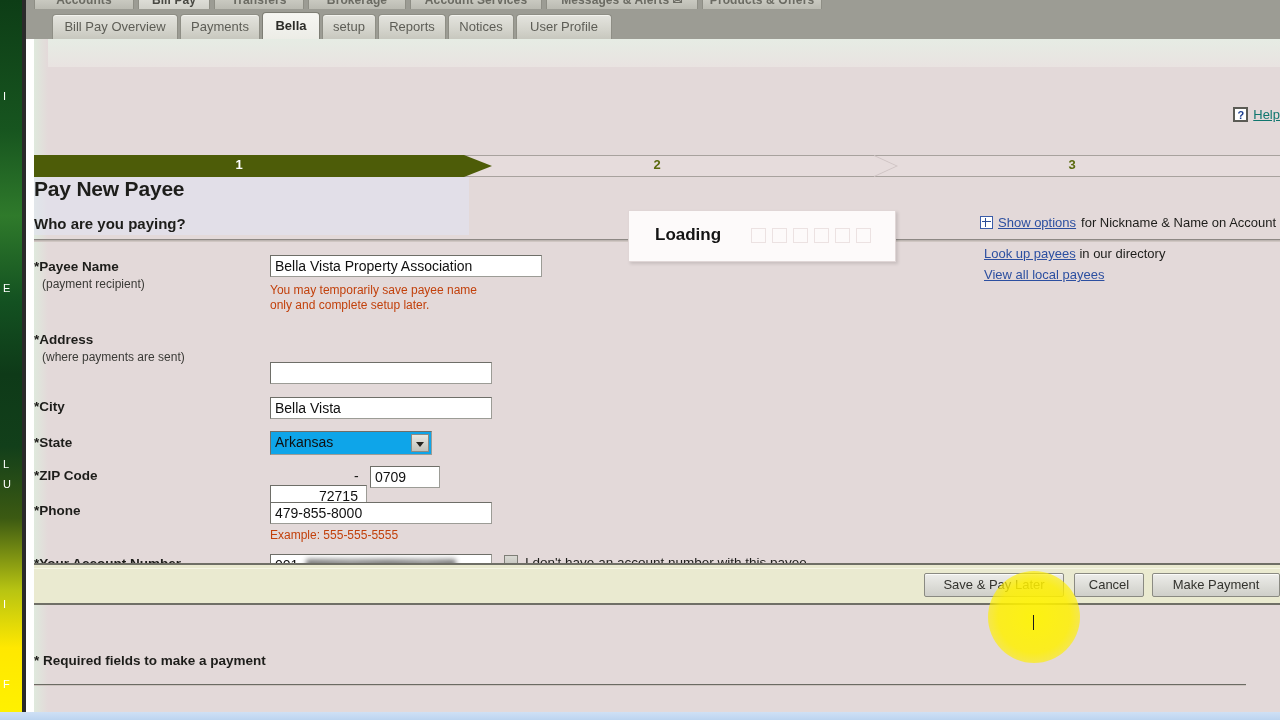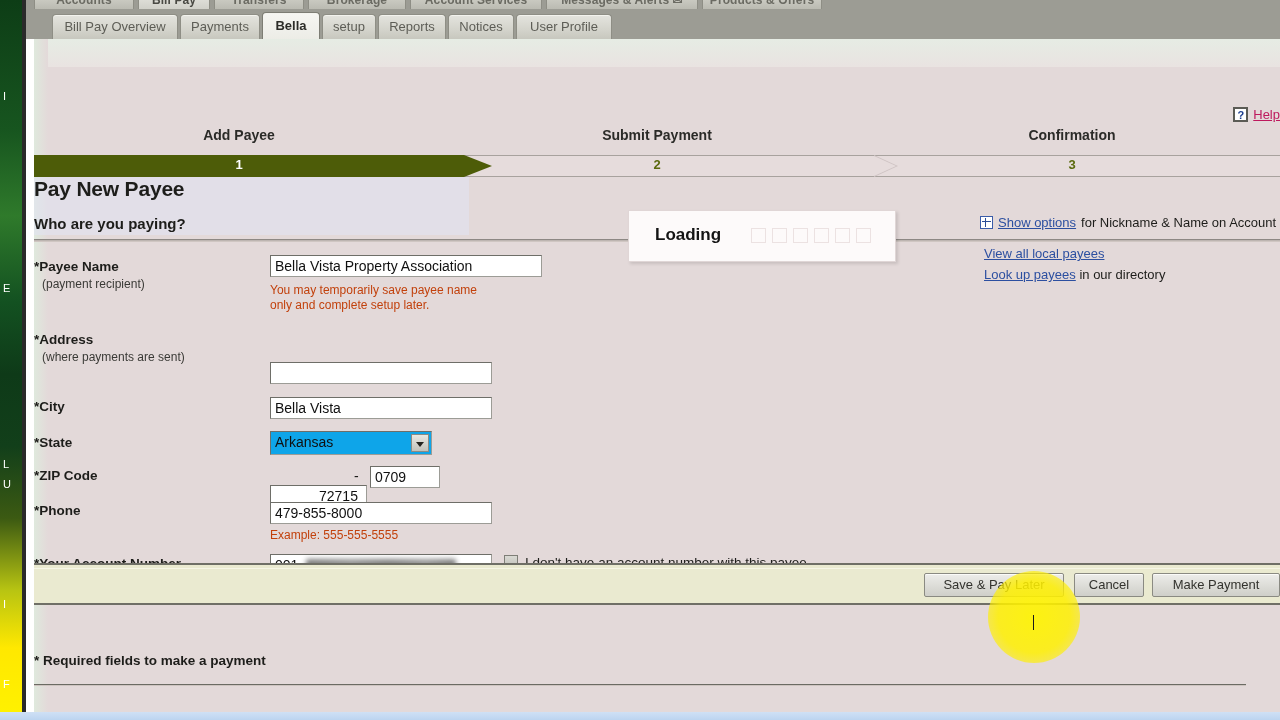--- a/index.html
+++ b/index.html
@@ -103,21 +103,21 @@
   
   #help-wrap{
     position:absolute;right:0;top:68px;display:flex;align-items:center;gap:5px;
   }
   #help-icon{
     width:15px;height:15px;border:2px solid #5b5b55;background:#ffffff;
     font-size:11px;font-weight:bold;color:#1b3d8f;text-align:center;
     line-height:13px;box-sizing:border-box;
   }
   #help-label{
-    font-size:13px;color:#be185d;text-decoration:underline;white-space:nowrap;
+    font-size:13px;color:#0f766e;text-decoration:underline;white-space:nowrap;
   }
 
   
   #steps-labels{position:absolute;left:0;top:88px;width:1246px;height:24px;}
   .step-label{
     position:absolute;top:0;font-size:14px;font-weight:bold;color:#2b2b28;
     text-align:center;white-space:nowrap;
   }
   #steps-bar{
     position:absolute;left:0;top:116px;width:1246px;height:22px;
@@ -338,25 +338,20 @@
 <div id="page">
   <div id="page-topwhite"></div>
   <div id="page-leftglow"></div>
   <div id="head-tint"></div>
 
   <div id="help-wrap">
     <div id="help-icon">?</div>
     <div id="help-label">Help</div>
   </div>
 
-  <div id="steps-labels">
-      <div class="step-label" style="left: 95px; width: 220px;">Add Payee</div>
-      <div class="step-label" style="left: 513px; width: 220px;">Submit Payment</div>
-      <div class="step-label" style="left: 928px; width: 220px;">Confirmation</div>
-    </div>
   <div id="steps-bar">
     <div id="steps-track"></div>
     <div id="step1-fill"></div>
     <div id="step1-arrow"></div>
     <div id="step2-arrow"></div>
     <div id="step2-arrow-inner"></div>
   <div class="step-num on" style="left: 185px; width: 40px;">1</div>
       <div class="step-num off" style="left: 603px; width: 40px;">2</div>
       <div class="step-num off" style="left: 1018px; width: 40px;">3</div>
     </div>
@@ -366,24 +361,24 @@
   <div id="subhead-rule"></div>
 
   <div id="show-options">
     <span id="plus-box"></span>
     <span class="link">Show options</span>
     <span>for Nickname &amp; Name on Account</span>
   </div>
 
   <div id="right-links">
     <div>
-      <span class="link">View all local payees</span><span></span>
+      <span class="link">Look up payees</span><span> in our directory</span>
     </div>
     <div>
-      <span class="link">Look up payees</span><span> in our directory</span>
+      <span class="link">View all local payees</span><span></span>
     </div>
   </div>
 
   <div class="flabel" style="left:0;top:220px;">*Payee Name</div>
   <div class="fsub" style="left:8px;top:238px;">(payment recipient)</div>
   <input class="tinput" style="left: 236px; top: 216px; width: 272px;" value="Bella Vista Property Association">
   <div class="fhint" style="left:236px;top:244px;">You may temporarily save payee name</div>
   <div class="fhint" style="left:236px;top:259px;">only and complete setup later.</div>
 
   <div class="flabel" style="left:0;top:293px;">*Address</div>

